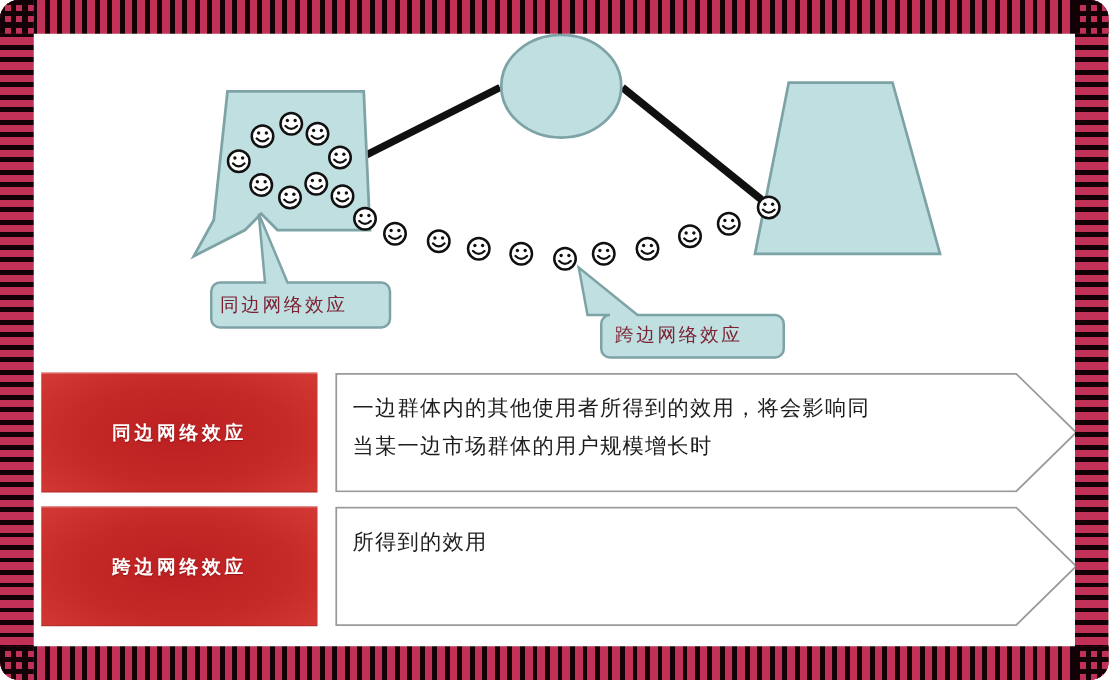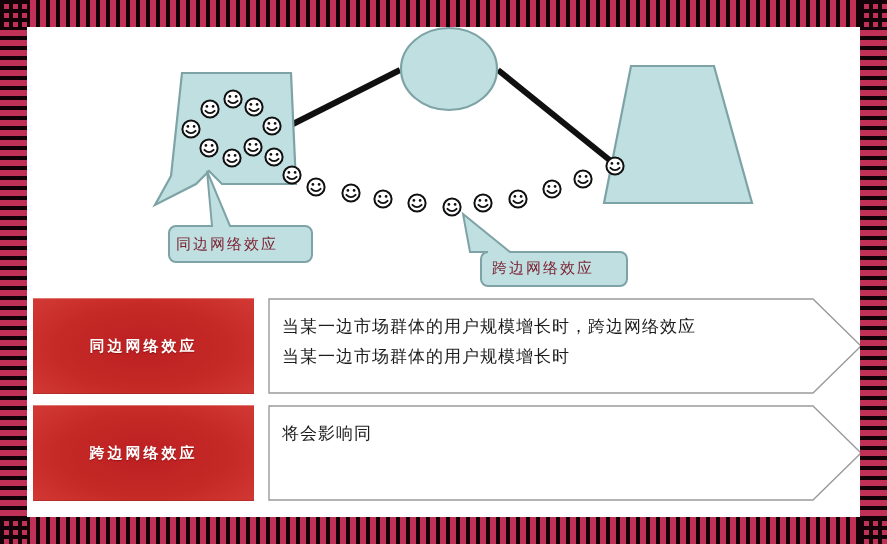--- a/index.html
+++ b/index.html
@@ -7,20 +7,21 @@
     padding: 0;
     background: #ffffff;
   }
   #page {
     position: relative;
     width: 887px;
     height: 544px;
     overflow: hidden;
     font-family: "Liberation Serif", "DejaVu Serif", serif;
     background: #ffffff;
+    border-radius: 15px;
   }
 
   
   .frame-edge { position: absolute; z-index: 40; }
   .frame-top, .frame-bottom {
     left: 0; width: 887px; height: 27px;
     background: repeating-linear-gradient(90deg,
       #c13057 0px, #c13057 6px,
       #120207 6px, #120207 10px);
   }
@@ -193,36 +194,36 @@
 
     <div class="row">
       <div class="red-box">
         <span class="red-box-label">同边网络效应</span>
       </div>
       <div class="arrow-panel">
         <svg width="595" height="96" viewBox="0 0 595 96">
           <path d="M 1,1 L 545,1 L 593,48 L 545,95 L 1,95 Z" fill="#ffffff" stroke="#9a9a9a" stroke-width="1.4"></path>
         </svg>
         <div class="arrow-text">
-          <span class="line">当某一边市场群体的用户规模增长时，跨边网络效应</span>
+          <span class="line">一边群体内的其他使用者所得到的效用，将会影响同</span>
           <span class="line">当某一边市场群体的用户规模增长时</span>
         </div>
       </div>
     </div>
 
     <div class="row">
       <div class="red-box">
         <span class="red-box-label">跨边网络效应</span>
       </div>
       <div class="arrow-panel">
         <svg width="595" height="96" viewBox="0 0 595 96">
           <path d="M 1,1 L 545,1 L 593,48 L 545,95 L 1,95 Z" fill="#ffffff" stroke="#9a9a9a" stroke-width="1.4"></path>
         </svg>
         <div class="arrow-text">
-          <span class="line">将会影响同</span>
+          <span class="line">所得到的效用</span>
         </div>
       </div>
     </div>
 
   </div>
 
   <div class="frame-edge frame-top"></div>
   <div class="frame-edge frame-bottom"></div>
   <div class="frame-edge frame-left"></div>
   <div class="frame-edge frame-right"></div>

